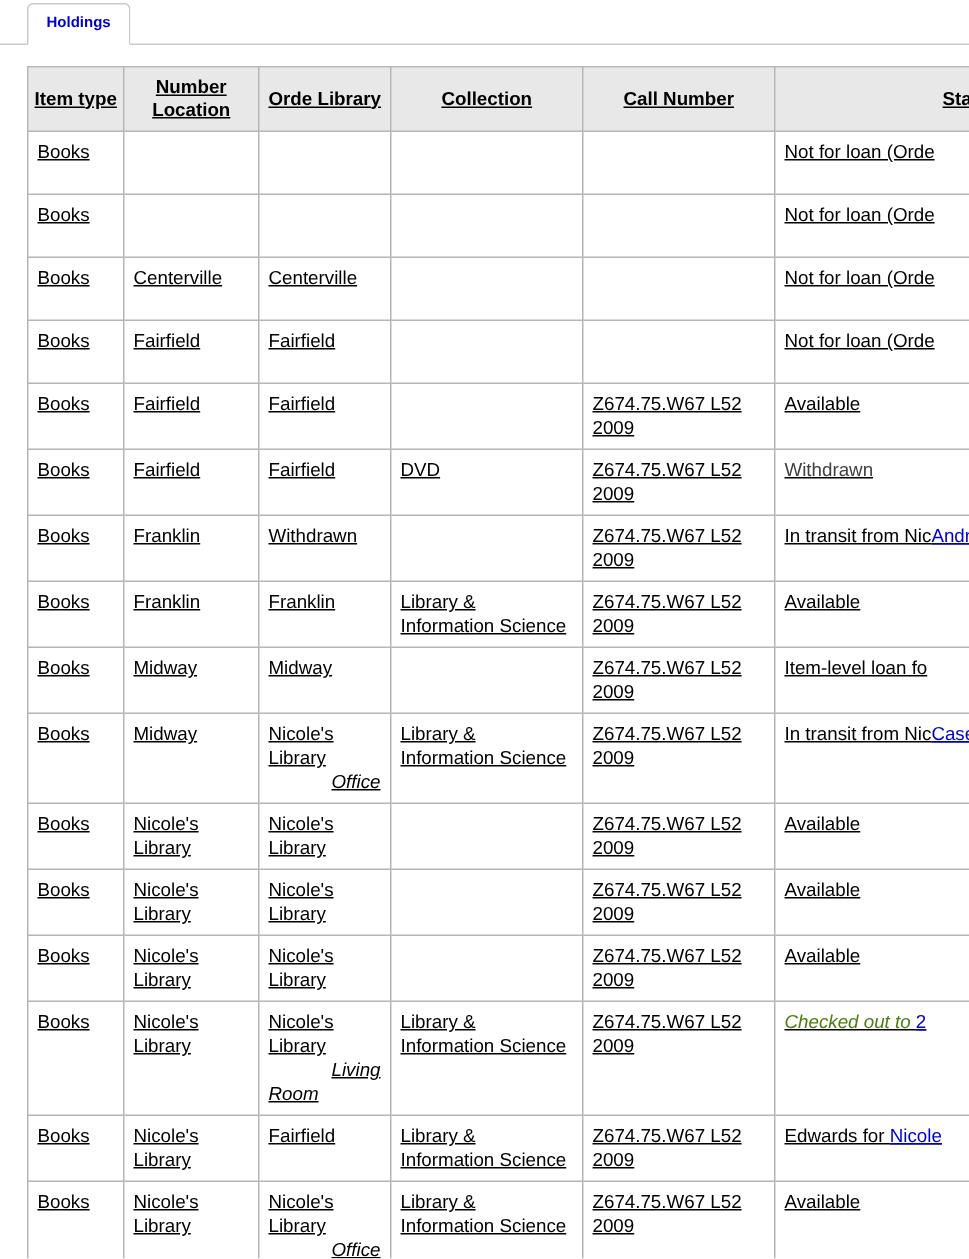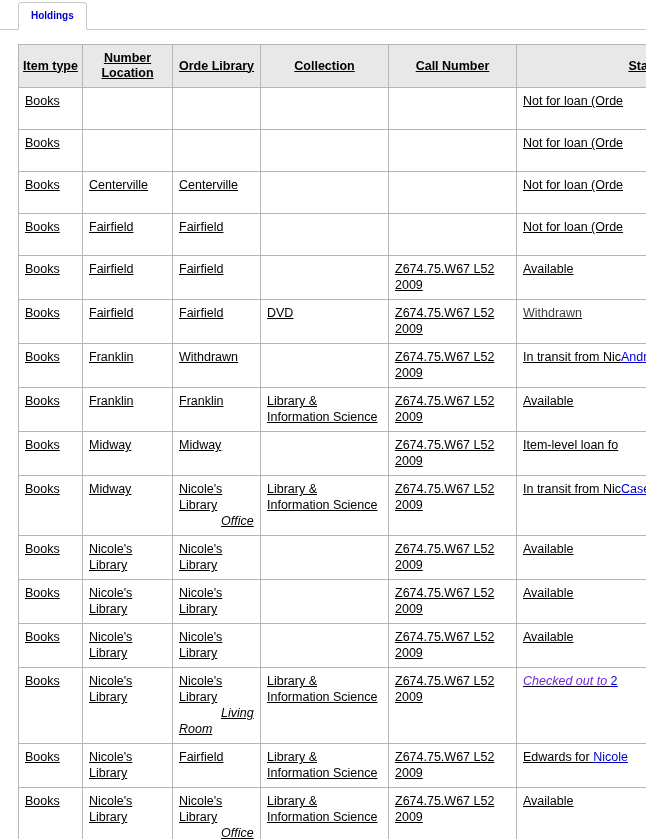--- a/index.html
+++ b/index.html
@@ -83,21 +83,21 @@
   }
   col.c-itemtype { width: 64px; }
   col.c-curloc   { width: 90px; }
   col.c-homelib  { width: 88px; }
   col.c-coll     { width: 128px; }
   col.c-call     { width: 128px; }
   col.c-status   { width: 262px; }
 
   .italic { font-style: italic; margin-left: 42px; }
   .withdrawn { color: #404040; }
-  .greytext { color: #6d28d9; font-style: italic; }
+  .greytext { color: #4d7c0f; font-style: italic; }
   a.lnk {
     color: #0000cc;
     text-decoration: underline;
     cursor: pointer;
   }
 </style>
 </head>
 <body>
 
 <div class="tabs">

